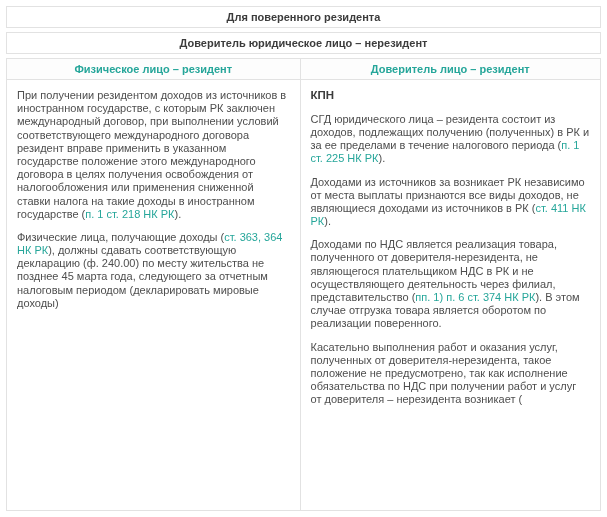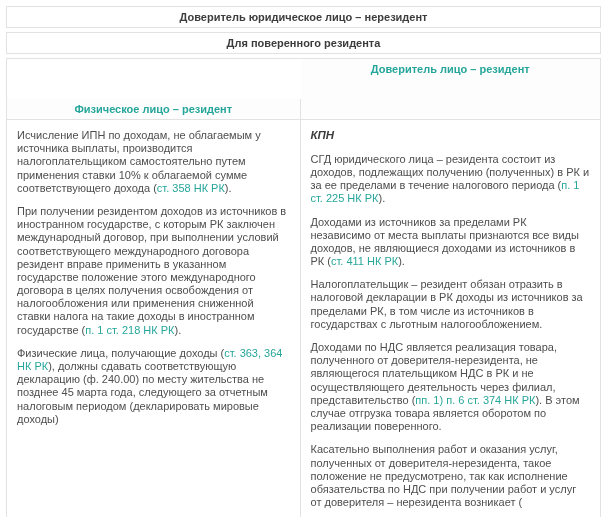--- a/index.html
+++ b/index.html
@@ -29,69 +29,66 @@
   }
   .col-header {
     font-weight: bold;
     font-size: 11px;
     color: var(--accent);
     text-align: center;
     padding: 4px 2px;
     border-bottom: 1px solid var(--border);
     background: #fdfdfd;
   }
-  .col-header.first { border-right: 1px solid var(--border); margin-top: 40px; }
+  .col-header.first { border-right: 1px solid var(--border); }
   .cell {
     padding: 9px 10px 10px 10px;
     font-size: 11px;
     color: var(--text);
     line-height: 1.2;
     min-height: 430px;
   }
   .cell.first { border-right: 1px solid var(--border); }
   .para { margin-bottom: 10px; }
   .para:last-child { margin-bottom: 0; }
   .heading {
     font-weight: bold;
     color: var(--head);
     font-size: 11.5px;
     margin-bottom: 10px;
-    font-style: italic;
   }
   .ref-link {
     color: var(--accent);
     text-decoration: none;
     cursor: pointer;
   }
 </style>
 </head>
 <body>
 
 <div class="screen">
 
+  <div class="band">Для поверенного резидента</div>
+
   <div class="band">Доверитель юридическое лицо – нерезидент</div>
-
-  <div class="band">Для поверенного резидента</div>
 
   <div class="main-table">
 
     <div class="col-header first">Физическое лицо – резидент</div>
 
     <div class="col-header">Доверитель лицо – резидент</div>
 
     <div class="cell first">
-        <div class="para"><span>Исчисление ИПН по доходам, не облагаемым у источника выплаты, производится налогоплательщиком самостоятельно путем применения ставки 10% к облагаемой сумме соответствующего дохода (</span><a class="ref-link" href="#">ст. 358 НК РК</a><span>).</span></div>
         <div class="para"><span>При получении резидентом доходов из источников в иностранном государстве, с которым РК заключен международный договор, при выполнении условий соответствующего международного договора резидент вправе применить в указанном государстве положение этого международного договора в целях получения освобождения от налогообложения или применения сниженной ставки налога на такие доходы в иностранном государстве (</span><a class="ref-link" href="#">п. 1 ст. 218 НК РК</a><span>).</span></div>
         <div class="para"><span>Физические лица, получающие доходы (</span><a class="ref-link" href="#">ст. 363, 364 НК РК</a><span>), должны сдавать соответствующую декларацию (ф. 240.00) по месту жительства не позднее 45 марта года, следующего за отчетным налоговым периодом (декларировать мировые доходы)</span></div>
       </div>
 
     <div class="cell">
         <div class="heading"><span>КПН</span></div>
         <div class="para"><span>СГД юридического лица – резидента состоит из доходов, подлежащих получению (полученных) в РК и за ее пределами в течение налогового периода (</span><a class="ref-link" href="#">п. 1 ст. 225 НК РК</a><span>).</span></div>
-        <div class="para"><span>Доходами из источников за пределами РК независимо от места выплаты признаются все виды доходов, не являющиеся доходами из источников в РК (</span><a class="ref-link" href="#">ст. 411 НК РК</a><span>).</span></div>
-        <div class="para"><span>Налогоплательщик – резидент обязан отразить в налоговой декларации в РК доходы из источников за пределами РК, в том числе из источников в государствах с льготным налогообложением.</span></div>
+        <div class="para"><span>Доходами из источников за возникает РК независимо от места выплаты признаются все виды доходов, не являющиеся доходами из источников в РК (</span><a class="ref-link" href="#">ст. 411 НК РК</a><span>).</span></div>
         <div class="para"><span>Доходами по НДС является реализация товара, полученного от доверителя-нерезидента, не являющегося плательщиком НДС в РК и не осуществляющего деятельность через филиал, представительство (</span><a class="ref-link" href="#">пп. 1) п. 6 ст. 374 НК РК</a><span>). В этом случае отгрузка товара является оборотом по реализации поверенного.</span></div>
         <div class="para"><span>Касательно выполнения работ и оказания услуг, полученных от доверителя-нерезидента, такое положение не предусмотрено, так как исполнение обязательства по НДС при получении работ и услуг от доверителя – нерезидента возникает (</span></div>
       </div>
 
   </div>
 
 </div>
 
 </body></html>

